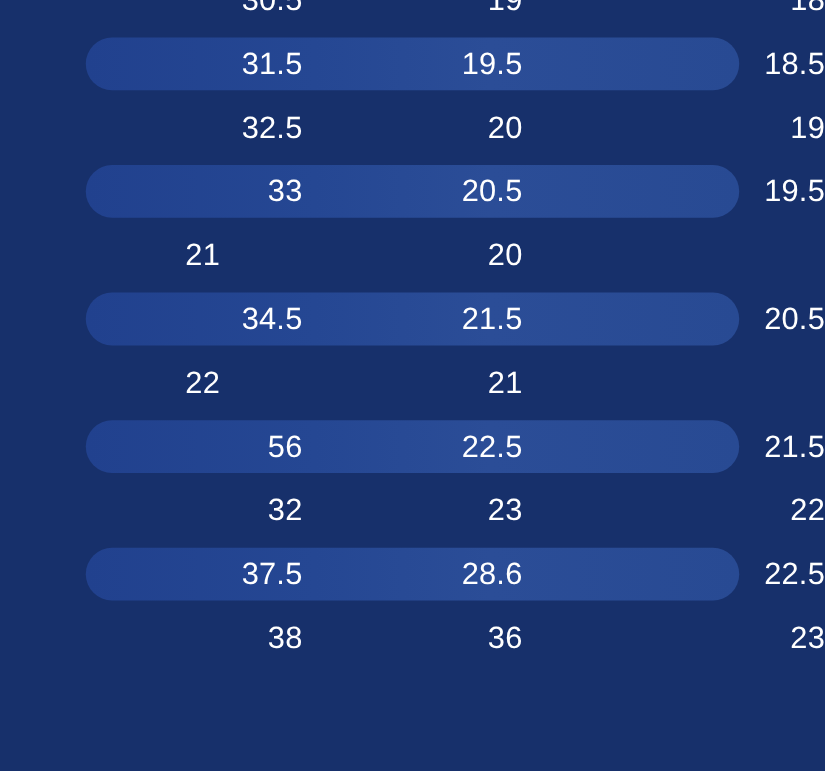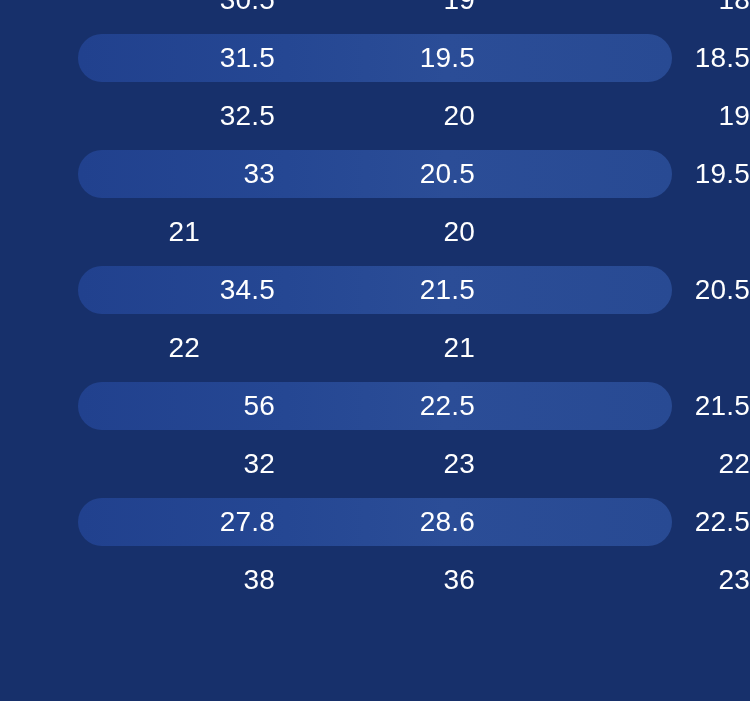--- a/index.html
+++ b/index.html
@@ -133,21 +133,21 @@
         <div class="cell col-1">22.5</div>
         <div class="cell col-2">21.5</div>
       </div>
       <div class="row">
         <div class="cell col-0">32</div>
         <div class="cell col-1">23</div>
         <div class="cell col-2">22</div>
       </div>
       <div class="row striped">
         <div class="pill"></div>
-        <div class="cell col-0">27.8</div>
+        <div class="cell col-0">37.5</div>
         <div class="cell col-1">28.6</div>
         <div class="cell col-2">22.5</div>
       </div>
       <div class="row">
         <div class="cell col-0">38</div>
         <div class="cell col-1">36</div>
         <div class="cell col-2">23</div>
       </div>
     </div>
 </div>

